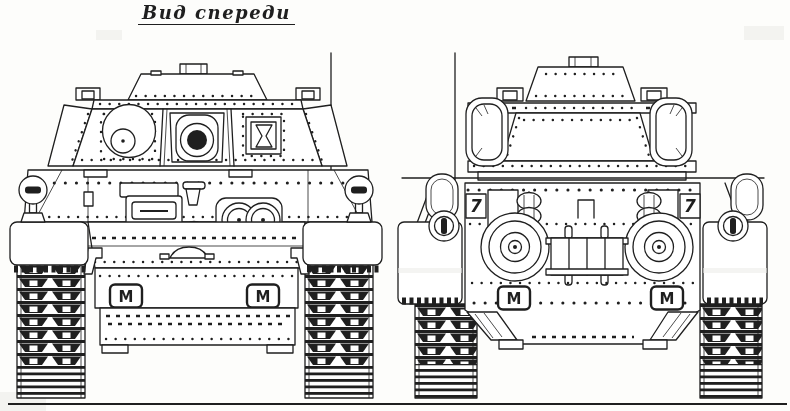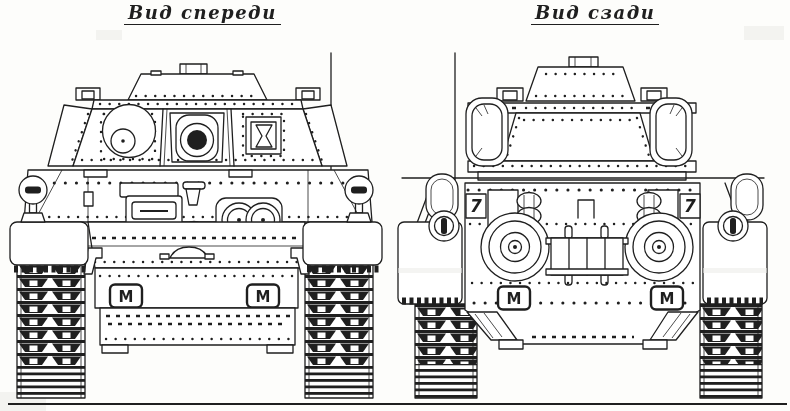--- a/index.html
+++ b/index.html
@@ -6,21 +6,21 @@
   html,body{margin:0;padding:0;}
   body{background:var(--background);}
   .page{position:relative;width:790px;height:411px;background:var(--background);overflow:hidden;}
   .caption{
     position:absolute;top:2px;
     font:italic 700 18px "DejaVu Serif", serif;
     letter-spacing:1.5px;color:var(--ink);
     border-bottom:1.6px solid var(--ink);
     padding:0 4px 1px 4px;white-space:nowrap;
   }
-  .cap-front{left:124px;}
+  .cap-front{left:138px;}
   .cap-rear{left:531px;}
   svg{position:absolute;left:0;top:0;}
   .s{fill:none;stroke:var(--ink);stroke-width:1.3;stroke-linejoin:round;stroke-linecap:round}
   .s2{fill:none;stroke:var(--ink);stroke-width:2;stroke-linejoin:round}
   .sw{fill:#fff;stroke:var(--ink);stroke-width:1.3;stroke-linejoin:round}
   .sw2{fill:#fff;stroke:var(--ink);stroke-width:2.4;stroke-linejoin:round}
   .fi{fill:var(--ink);stroke:none}
   .thin{fill:none;stroke:var(--ink);stroke-width:.8}
   .rv{fill:none;stroke:var(--ink);stroke-width:3;stroke-dasharray:.1 11;stroke-linecap:round}
   .rv2{fill:none;stroke:var(--ink);stroke-width:2.4;stroke-dasharray:.1 9.5;stroke-linecap:round}
@@ -29,21 +29,20 @@
   .sm{fill:var(--shade);opacity:.55}
   .mglyph{font:800 15px "DejaVu Sans", sans-serif;fill:var(--ink)}
   .nglyph{font:italic 700 17px "DejaVu Sans", sans-serif;fill:var(--ink)}
 </style>
 </head>
 <body>
 
 <div class="page">
 
   <div class="caption cap-front">Вид спереди</div>
-  <div class="caption cap-rear">Вид сзади</div>
 
   <svg width="790" height="411" viewBox="0 0 790 411">
     <defs>
       <pattern id="tp" width="33" height="13" patternUnits="userSpaceOnUse">
         <rect width="33" height="13" fill="#fff"></rect>
         <rect width="33" height="3" class="fi"></rect>
         <polygon points="2,3.5 31,3.5 25,12 8,12" class="fi"></polygon>
         <rect x="12.5" y="5.5" width="8" height="5.5" fill="#fff"></rect>
       </pattern>
       <pattern id="sp" width="80" height="6.5" patternUnits="userSpaceOnUse">

